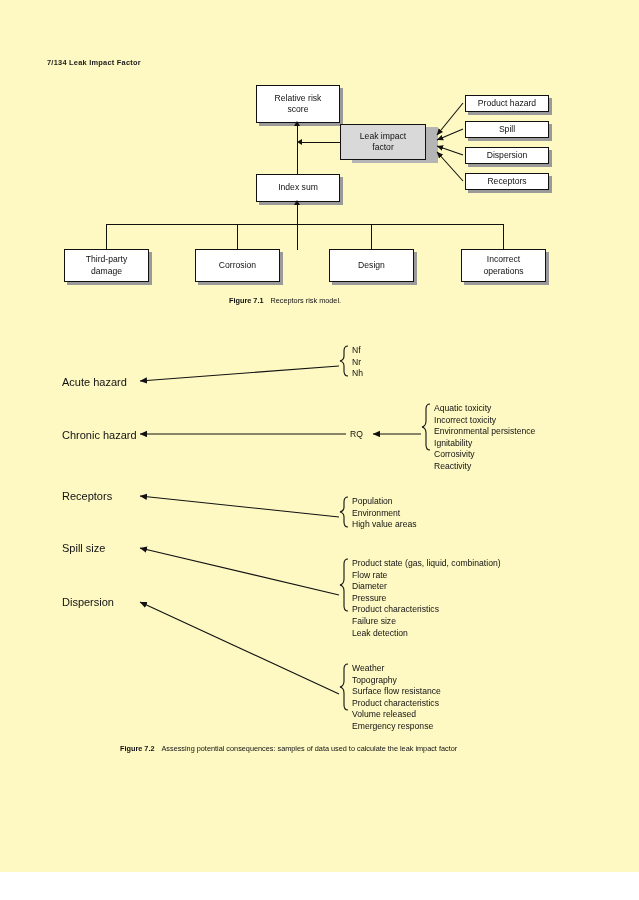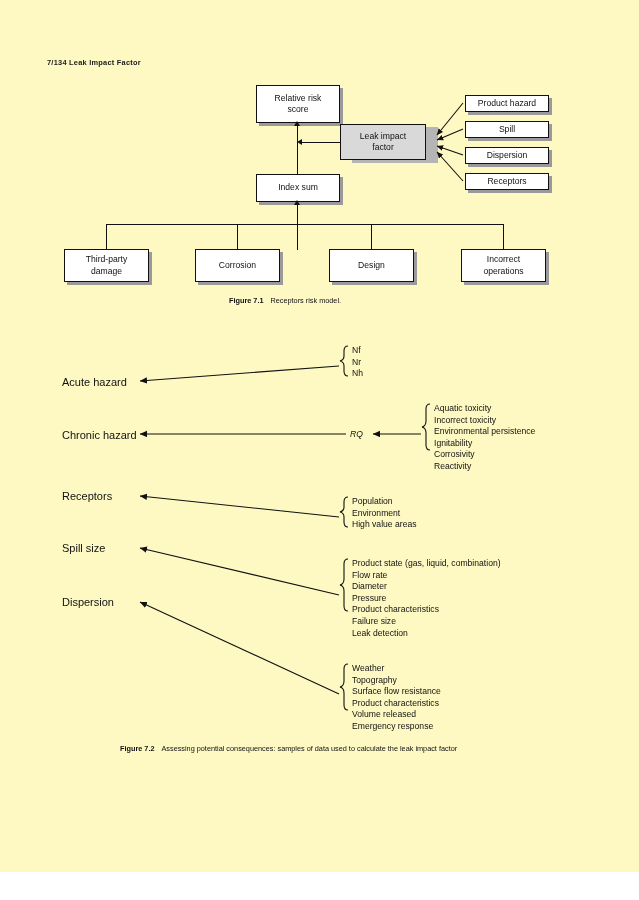--- a/index.html
+++ b/index.html
@@ -119,21 +119,20 @@
     white-space: nowrap;
     z-index: 4;
   }
   .f2-list .item { display: block; }
   .f2-node {
     position: absolute;
     font-size: 8.6px;
     color: #111111;
     white-space: nowrap;
     z-index: 4;
-    font-style: italic;
   }
 
   
   .svg-layer {
     position: absolute;
     left: 0; top: 0;
     width: 639px; height: 900px;
     z-index: 3;
     pointer-events: none;
   }

